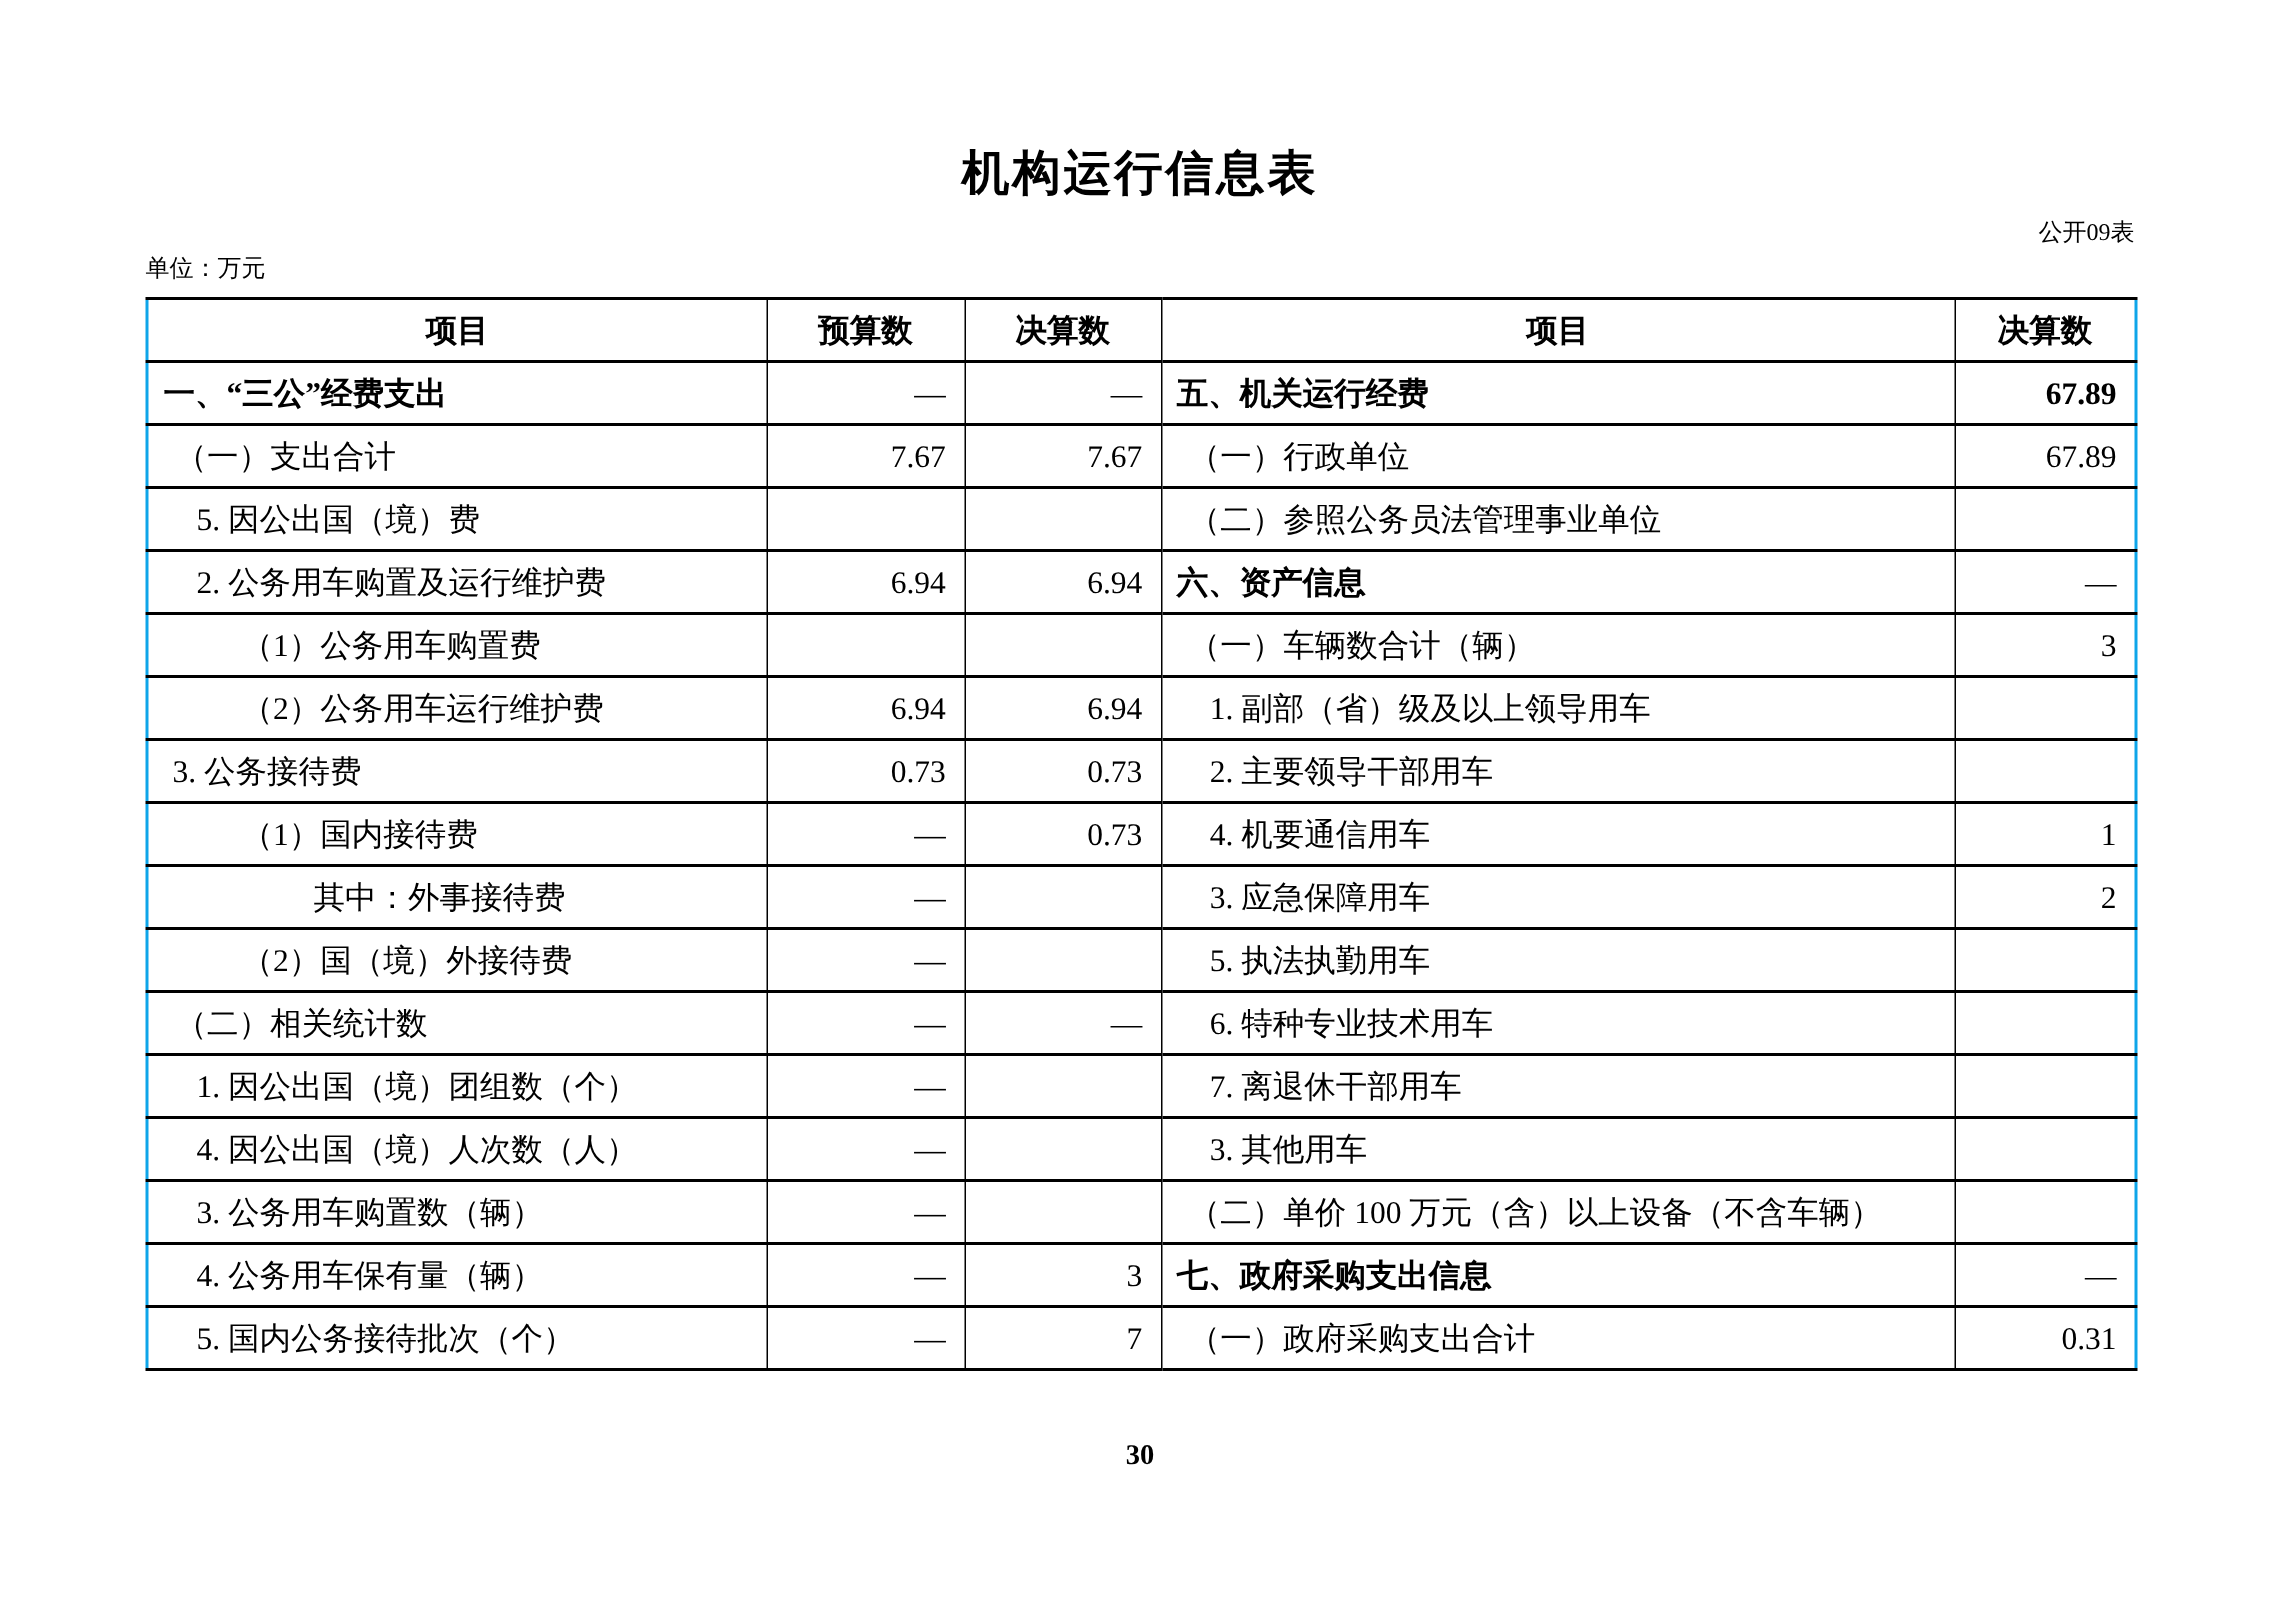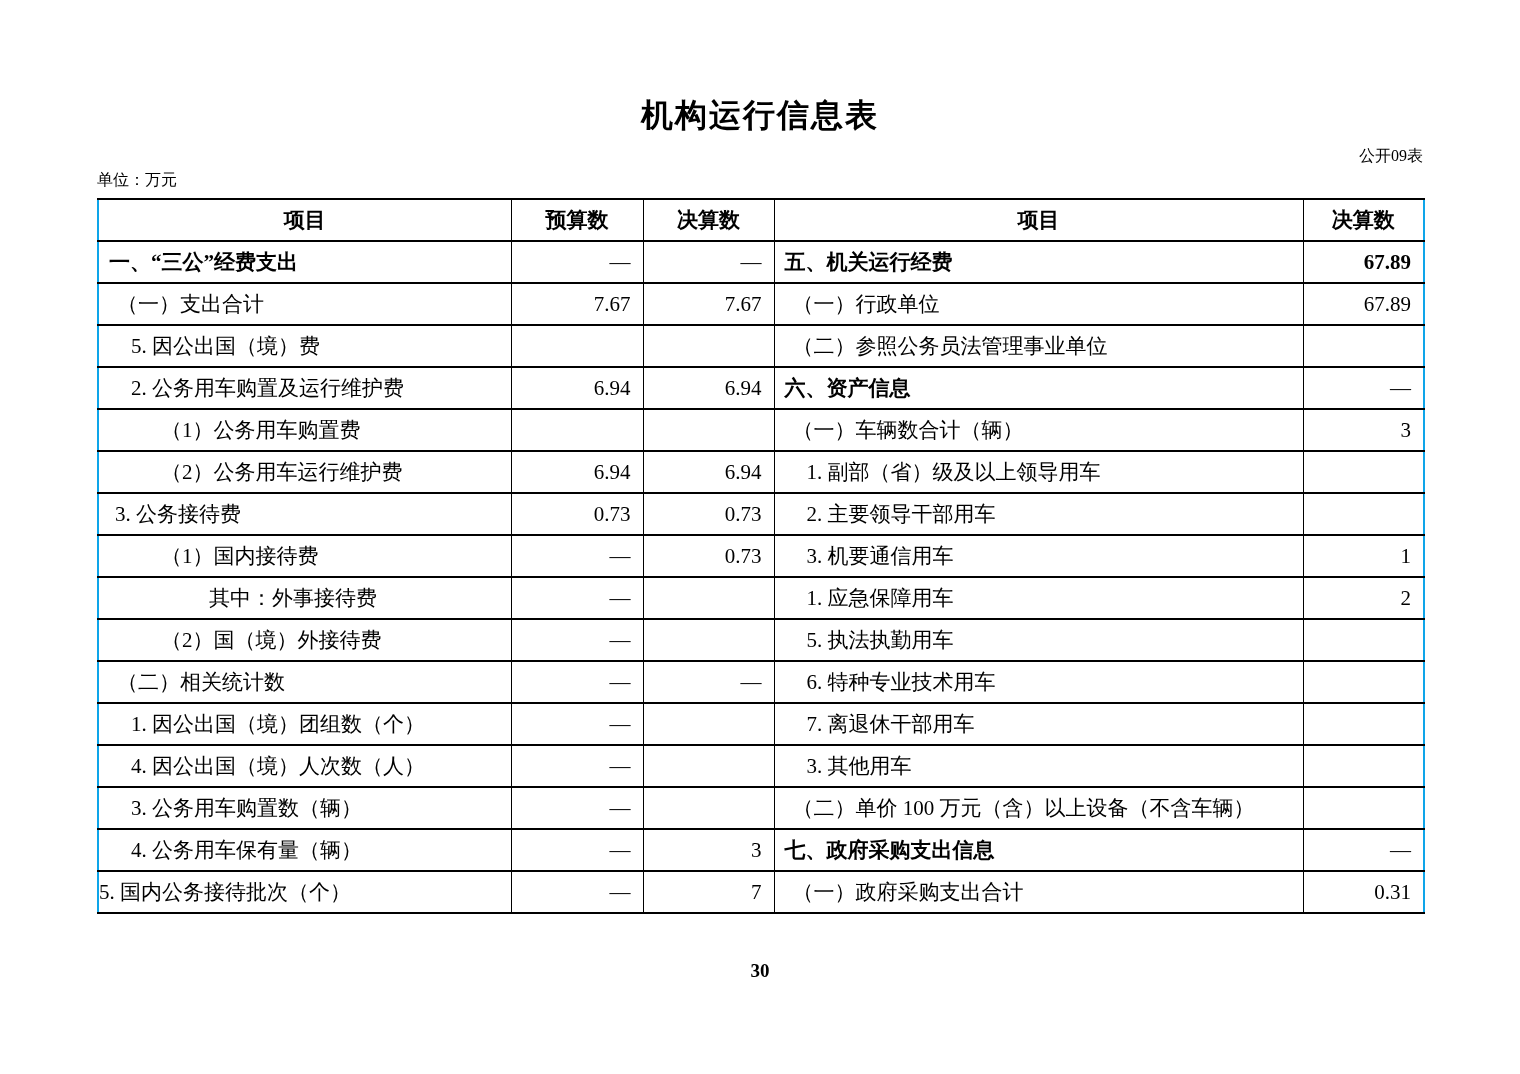--- a/index.html
+++ b/index.html
@@ -158,28 +158,28 @@
         <td class="item-cell" style="padding-left: 16px; margin-top: 31px;">3. 公务接待费</td>
         <td class="num-cell">0.73</td>
         <td class="num-cell">0.73</td>
         <td class="item-cell" style="padding-left: 32px;">2. 主要领导干部用车</td>
         <td class="num-cell"></td>
       </tr>
       <tr>
         <td class="item-cell" style="padding-left: 62px;">（1）国内接待费</td>
         <td class="num-cell">—</td>
         <td class="num-cell">0.73</td>
-        <td class="item-cell" style="padding-left: 32px;">3. 机要通信用车</td>
+        <td class="item-cell" style="padding-left: 32px;">4. 机要通信用车</td>
         <td class="num-cell">1</td>
       </tr>
       <tr>
         <td class="item-cell" style="padding-left: 110px;">其中：外事接待费</td>
         <td class="num-cell">—</td>
         <td class="num-cell"></td>
-        <td class="item-cell" style="padding-left: 32px;">1. 应急保障用车</td>
+        <td class="item-cell" style="padding-left: 32px;">3. 应急保障用车</td>
         <td class="num-cell">2</td>
       </tr>
       <tr>
         <td class="item-cell" style="padding-left: 62px;">（2）国（境）外接待费</td>
         <td class="num-cell">—</td>
         <td class="num-cell"></td>
         <td class="item-cell" style="padding-left: 32px;">5. 执法执勤用车</td>
         <td class="num-cell"></td>
       </tr>
       <tr>
@@ -211,21 +211,21 @@
         <td class="num-cell"></td>
       </tr>
       <tr>
         <td class="item-cell" style="padding-left: 32px;">4. 公务用车保有量（辆）</td>
         <td class="num-cell">—</td>
         <td class="num-cell">3</td>
         <td class="item-cell bold-text" style="padding-left: 10px;">七、政府采购支出信息</td>
         <td class="num-cell">—</td>
       </tr>
       <tr>
-        <td class="item-cell" style="">5. 国内公务接待批次（个）</td>
+        <td class="item-cell" style="padding-left: 32px;">5. 国内公务接待批次（个）</td>
         <td class="num-cell">—</td>
         <td class="num-cell">7</td>
         <td class="item-cell" style="padding-left: 18px;">（一）政府采购支出合计</td>
         <td class="num-cell">0.31</td>
       </tr>
     </tbody>
 </table>
 
 <div class="page-num">30</div>
 

